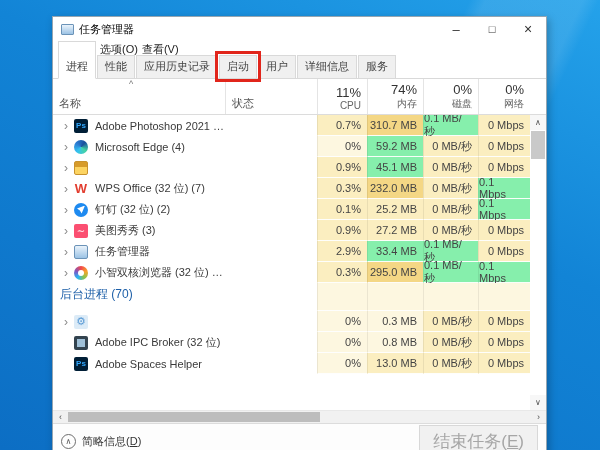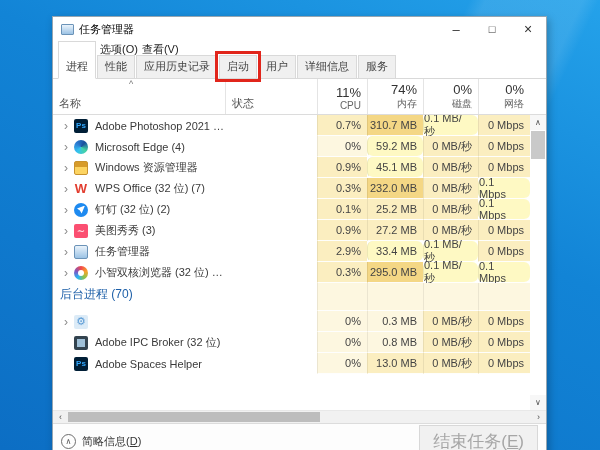--- a/index.html
+++ b/index.html
@@ -56,21 +56,21 @@
   .w-cpu { width:50px; } .w-mem { width:56px; } .w-disk { width:55px; } .w-net { width:52px; }
   .hc-sb { width:16px; border-left:none; }
   
   .tbody { flex:1; position:relative; padding-right:16px; overflow:hidden; background:#fff; }
   .row { display:flex; height:21px; align-items:center; }
   .row-section { height:28px; }
   .c-name { flex:1; display:flex; align-items:center; padding-left:5px; overflow:hidden; white-space:nowrap; }
   .c-status { width:92px; align-self:stretch; }
   .cell { align-self:stretch; display:flex; align-items:center; justify-content:flex-end; padding-right:6px; font-size:11px; color:#444;
           border-left:1px solid rgba(0,0,0,.07); border-bottom:1px solid rgba(255,255,255,.95); }
-  .h0 { background:#fdf7e0; } .h1 { background:#fbeec0; } .h2 { background:#fef9c3;border-radius:6px; } .h3 { background:#f4d785; }
+  .h0 { background:#fdf7e0; } .h1 { background:#fbeec0; } .h2 { background:#86efac; } .h3 { background:#f4d785; }
   .section-label { color:#1d5fa8; font-size:12px; padding-left:2px; align-self:flex-end; padding-bottom:5px; }
   .twisty { width:16px; flex:none; color:#8a8a8a; font-size:12px; text-align:center; line-height:1; }
   .indent { width:16px; flex:none; }
   .proc-label { font-size:11px; color:#3a3a3a; overflow:hidden; text-overflow:ellipsis; }
   
   .ic { width:14px; height:14px; border-radius:2px; display:inline-flex; align-items:center; justify-content:center;
         flex:none; margin-right:7px; font-weight:bold; position:relative; }
   .ic-photoshop, .ic-adobe-spaces { background:#001e36; color:#31a8ff; font-size:8px; }
   .ic-photoshop::after, .ic-adobe-spaces::after { content:"Ps"; }
   .ic-edge { border-radius:50%; background:conic-gradient(from 220deg,#35c1f1,#2b7cd3,#1b4f9c,#45d3a3,#35c1f1); }
@@ -188,21 +188,20 @@
             <div class="c-status"></div>
             <div class="cell w-cpu h0">0%</div>
             <div class="cell w-mem h2">59.2 MB</div>
             <div class="cell w-disk h1">0 MB/秒</div>
             <div class="cell w-net h1">0 Mbps</div>
           </div>
           <div class="row">
             <div class="c-name">
               <span class="twisty">›</span>
               <span class="ic ic-explorer"></span>
-              <span class="proc-label">Windows 资源管理器</span>
             </div>
             <div class="c-status"></div>
             <div class="cell w-cpu h1">0.9%</div>
             <div class="cell w-mem h2">45.1 MB</div>
             <div class="cell w-disk h1">0 MB/秒</div>
             <div class="cell w-net h1">0 Mbps</div>
           </div>
           <div class="row">
             <div class="c-name">
               <span class="twisty">›</span>

